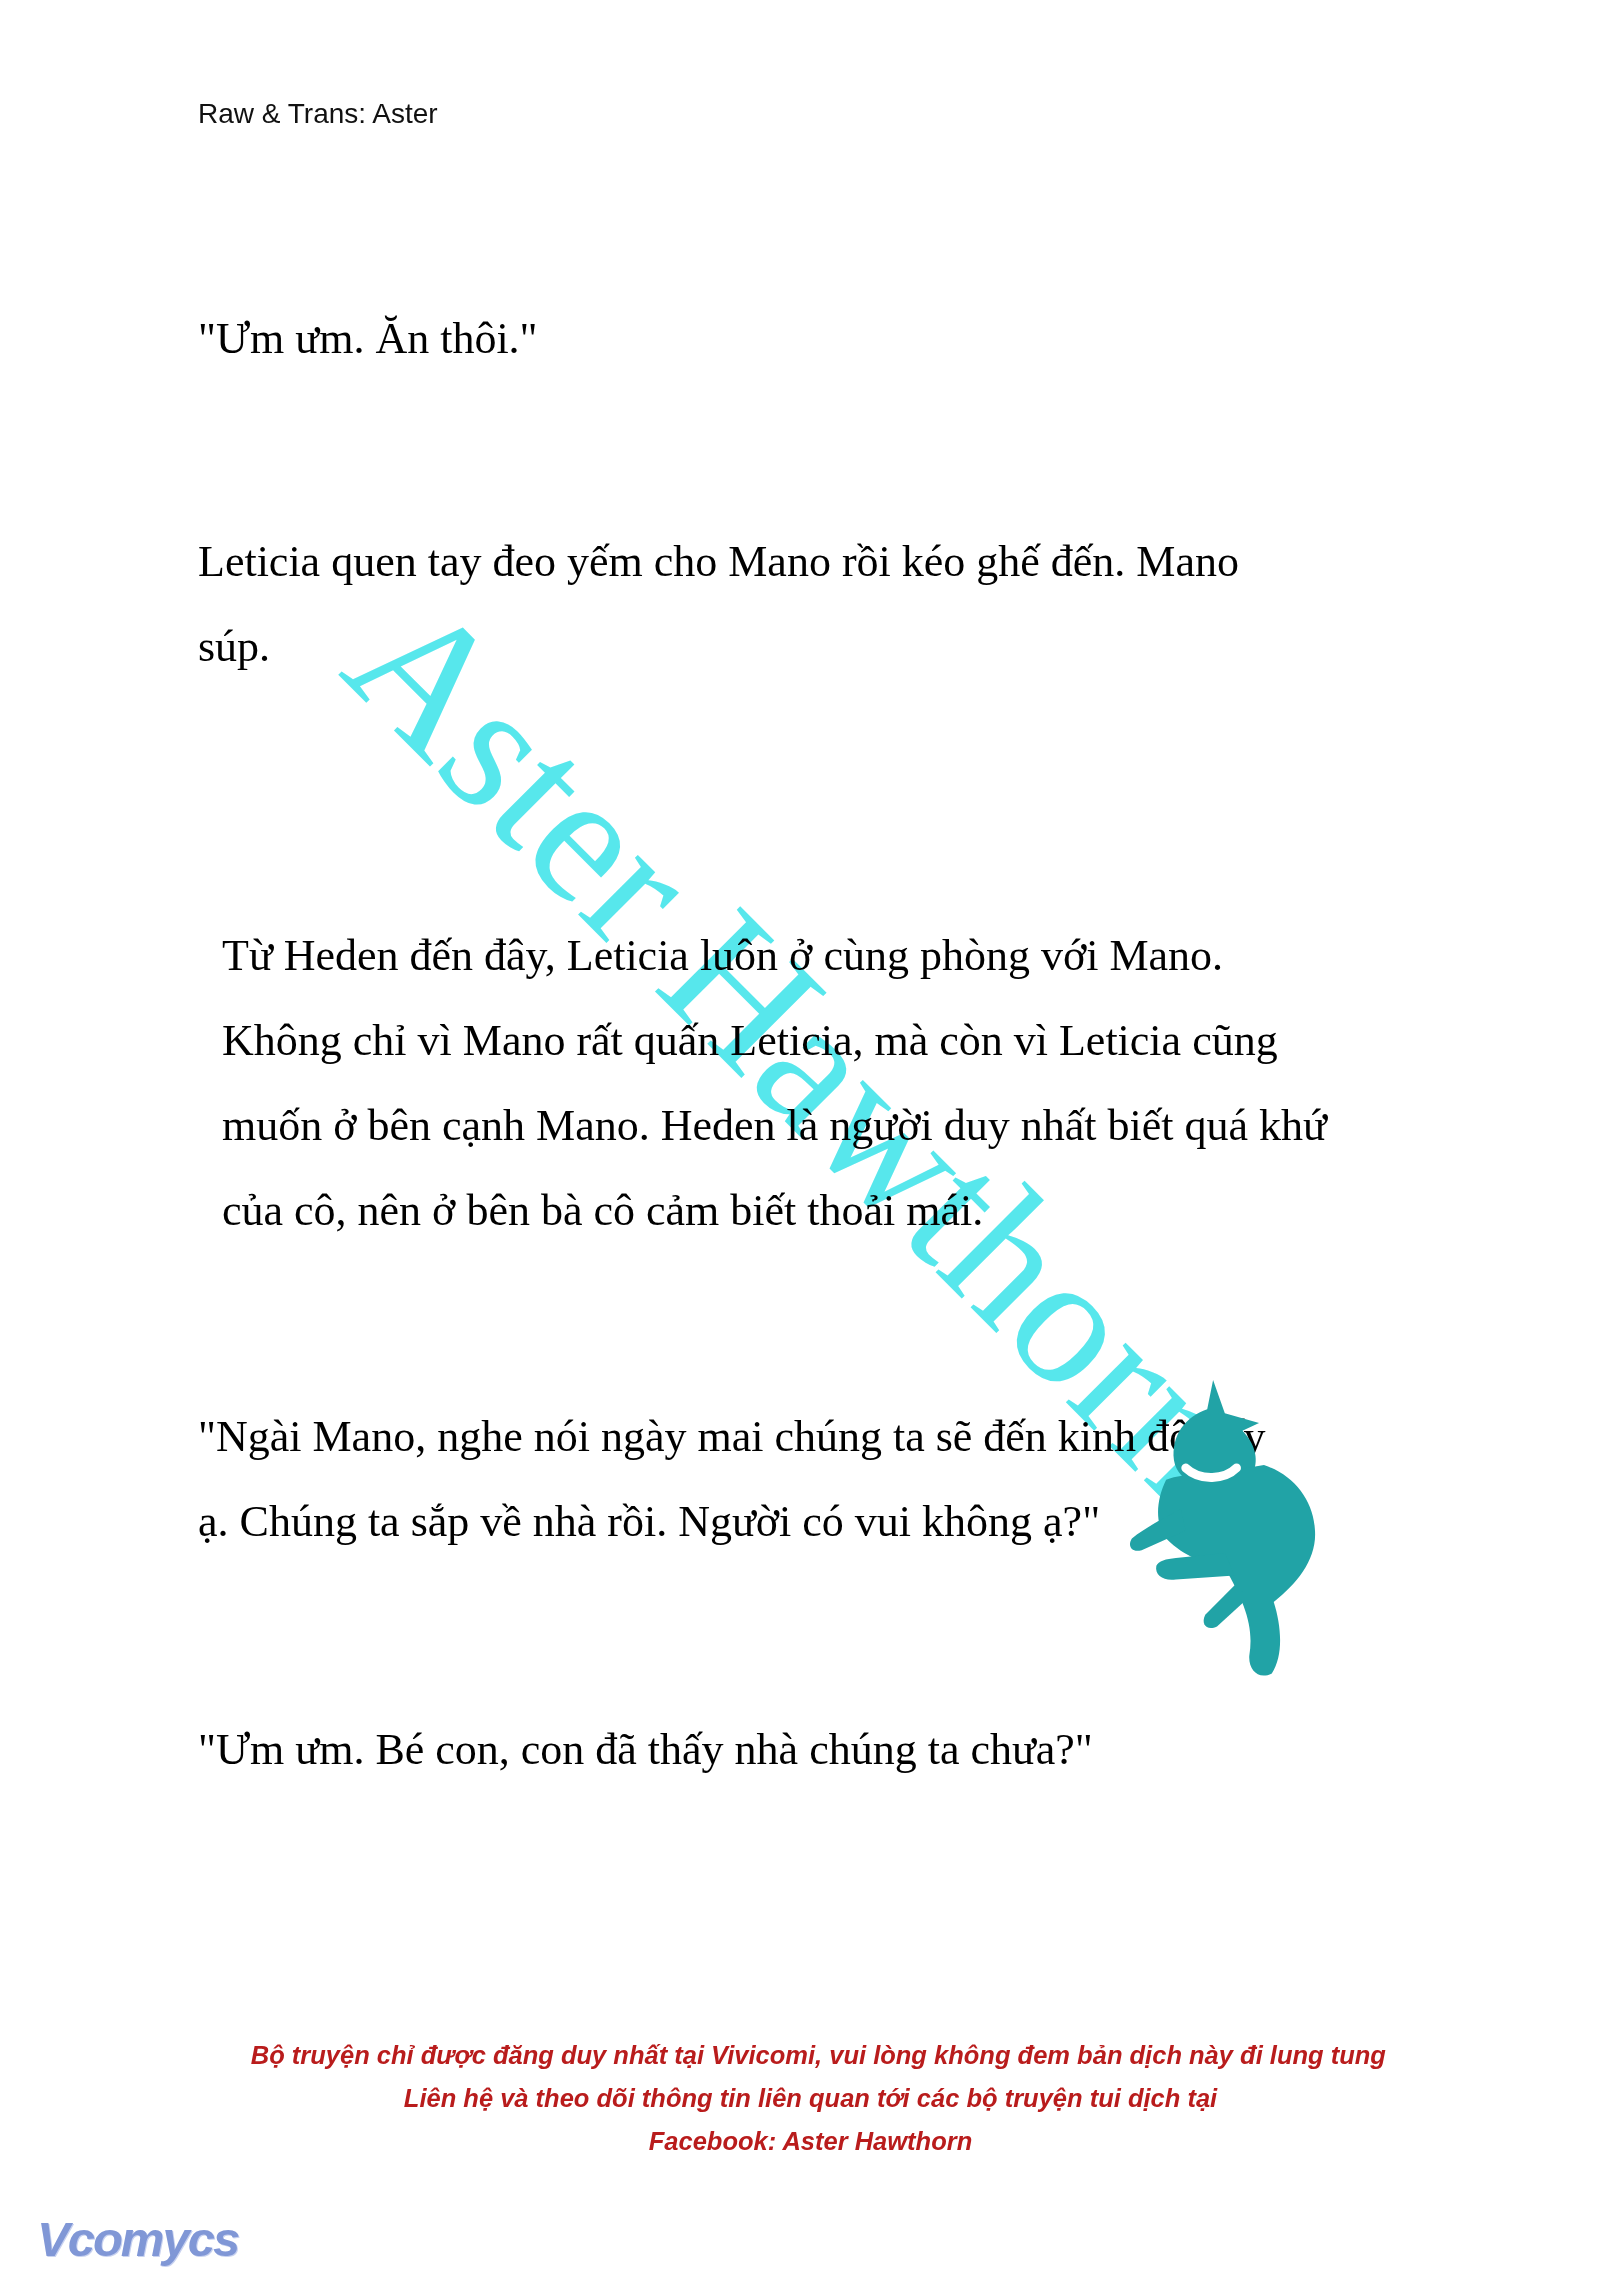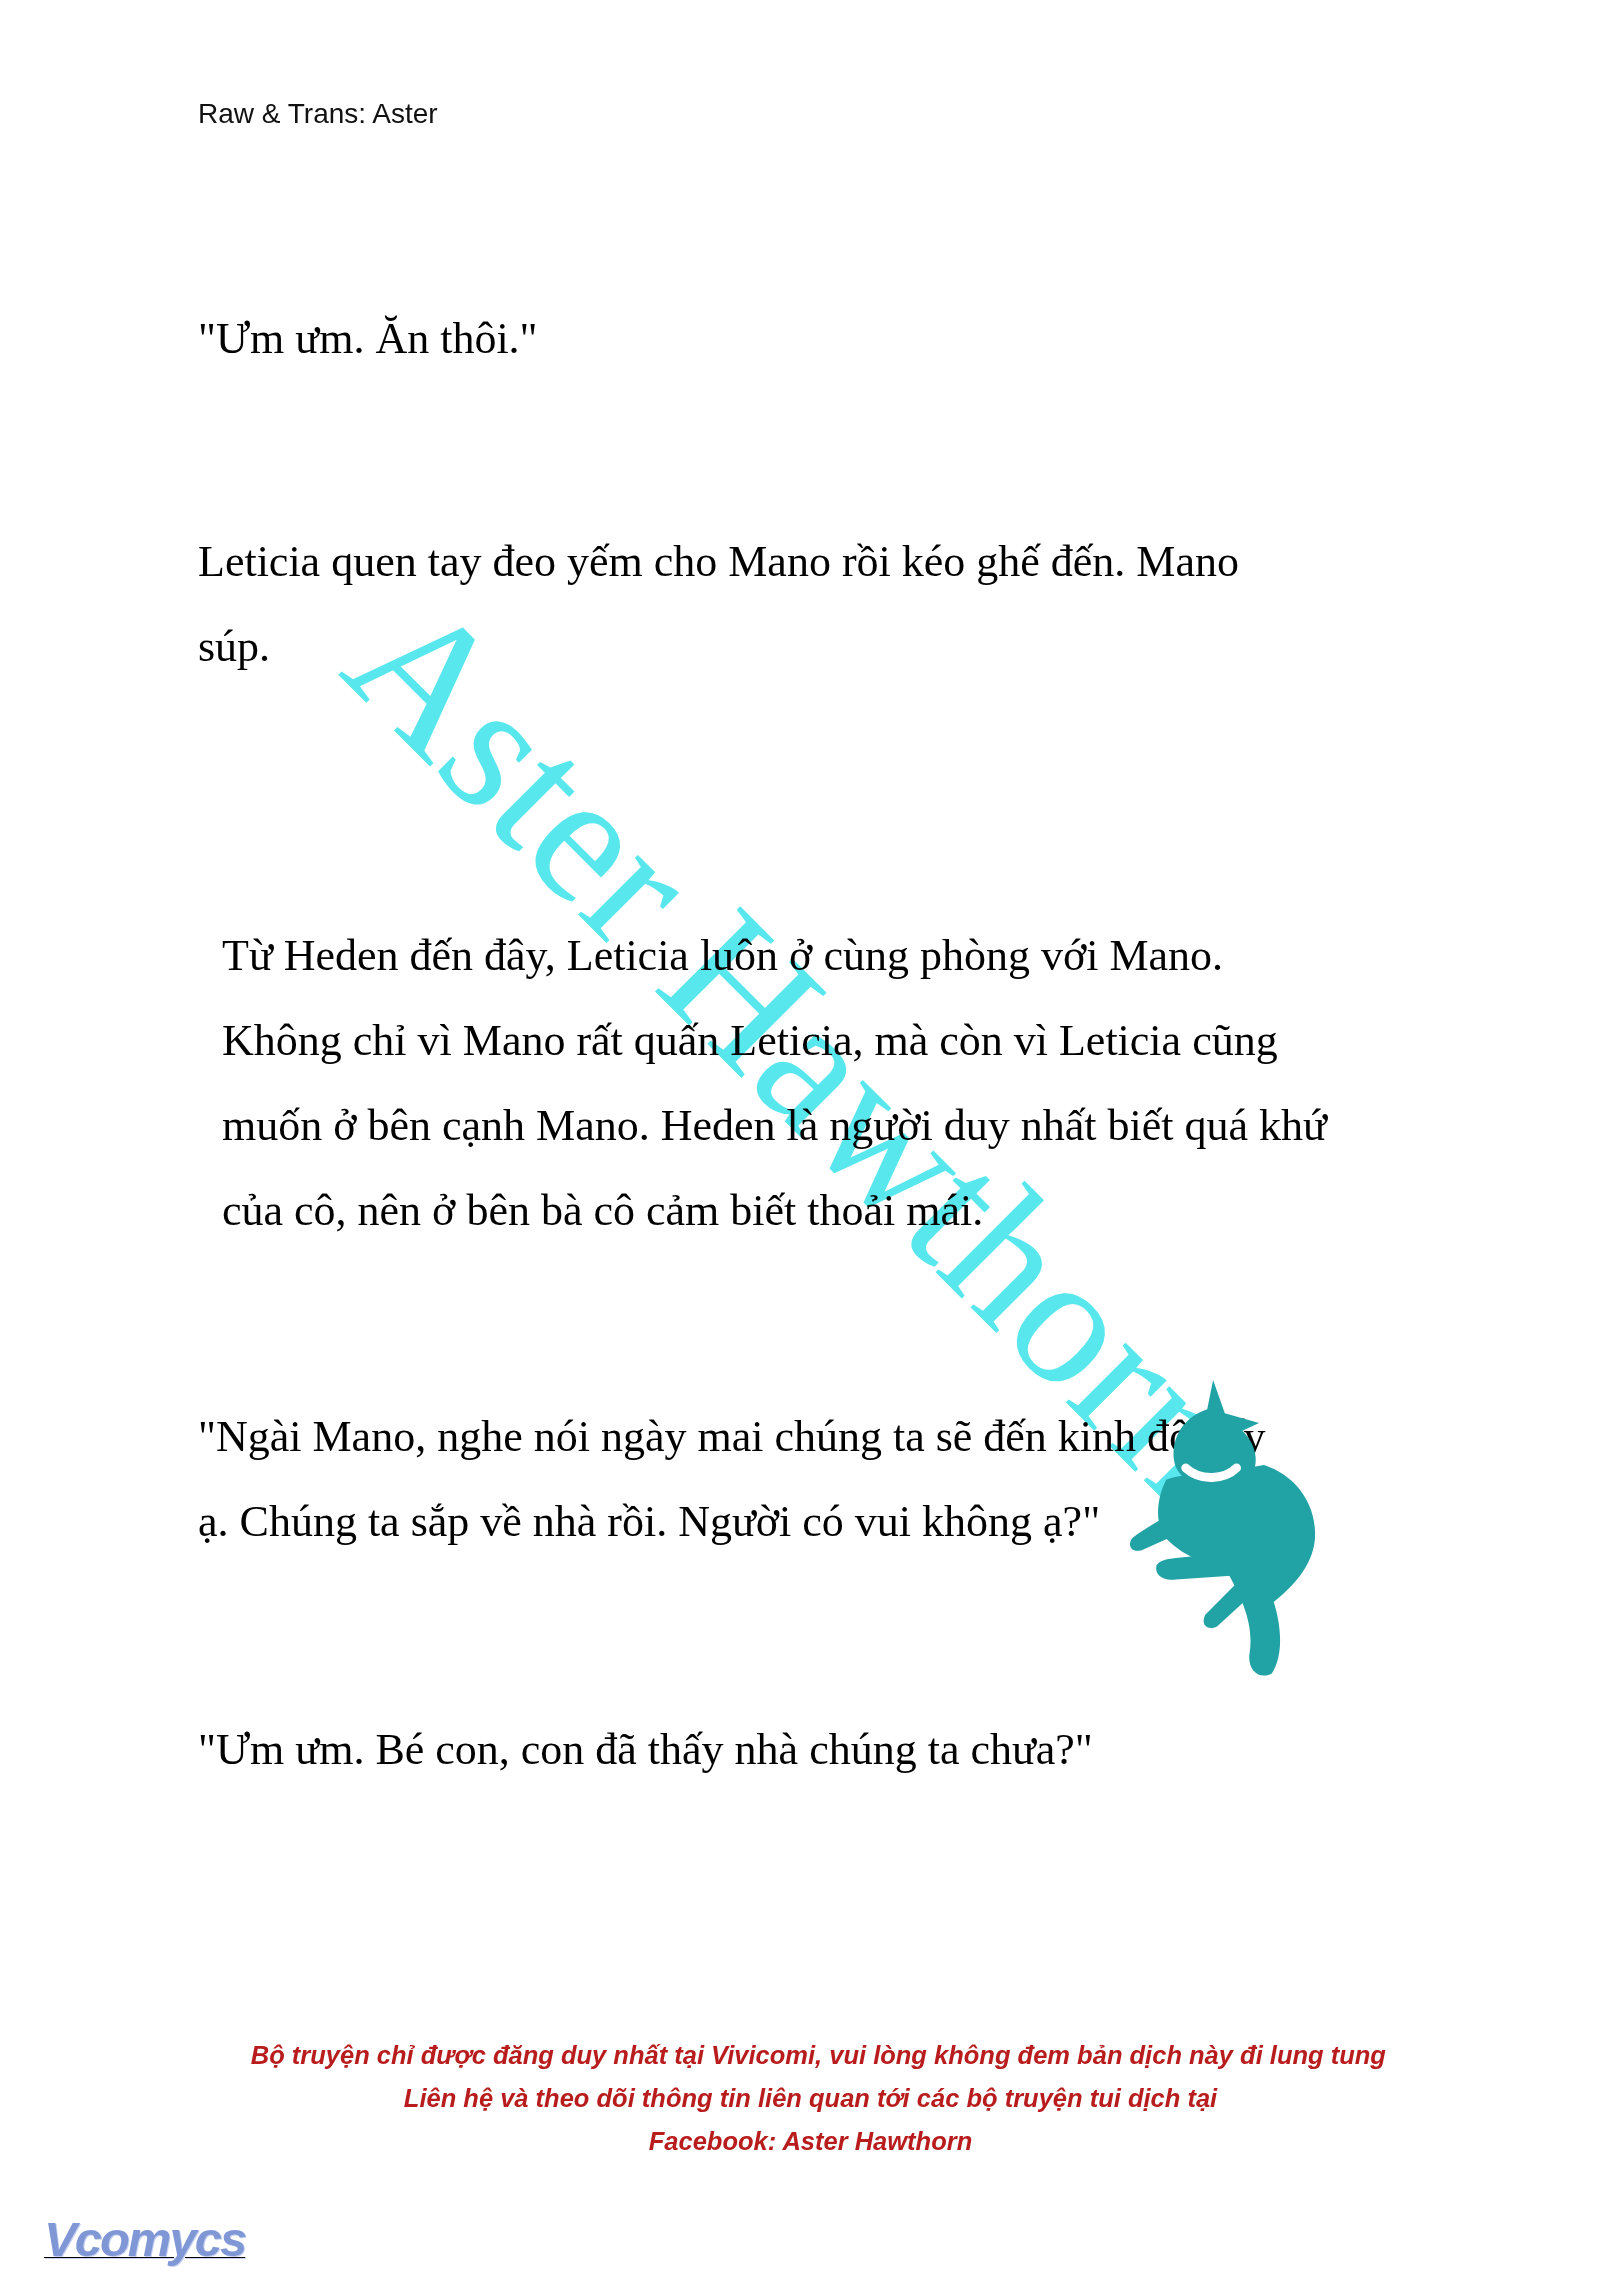--- a/index.html
+++ b/index.html
@@ -75,26 +75,25 @@
       font-weight: bold;
       font-size: 25.5px;
       line-height: 43px;
       color: #b91c1c;
       z-index: 3;
     }
     .footer .fline { display: block; }
     .footer .fline:first-child { padding-left: 15.7px; }
     .logo {
       position: absolute;
-      left: 44px;
+      left: 37px;
       top: 2211px;
       width: 216px;
       height: 69px;
       z-index: 3;
-      text-decoration: underline;
     }
     .logo-text {
       font-family: "Liberation Sans", sans-serif;
       font-style: italic;
       font-weight: bold;
       font-size: 49px;
       letter-spacing: -2px;
       color: #8097d6;
       text-shadow: 1px 1px 0 #c8d2f0;
     }

